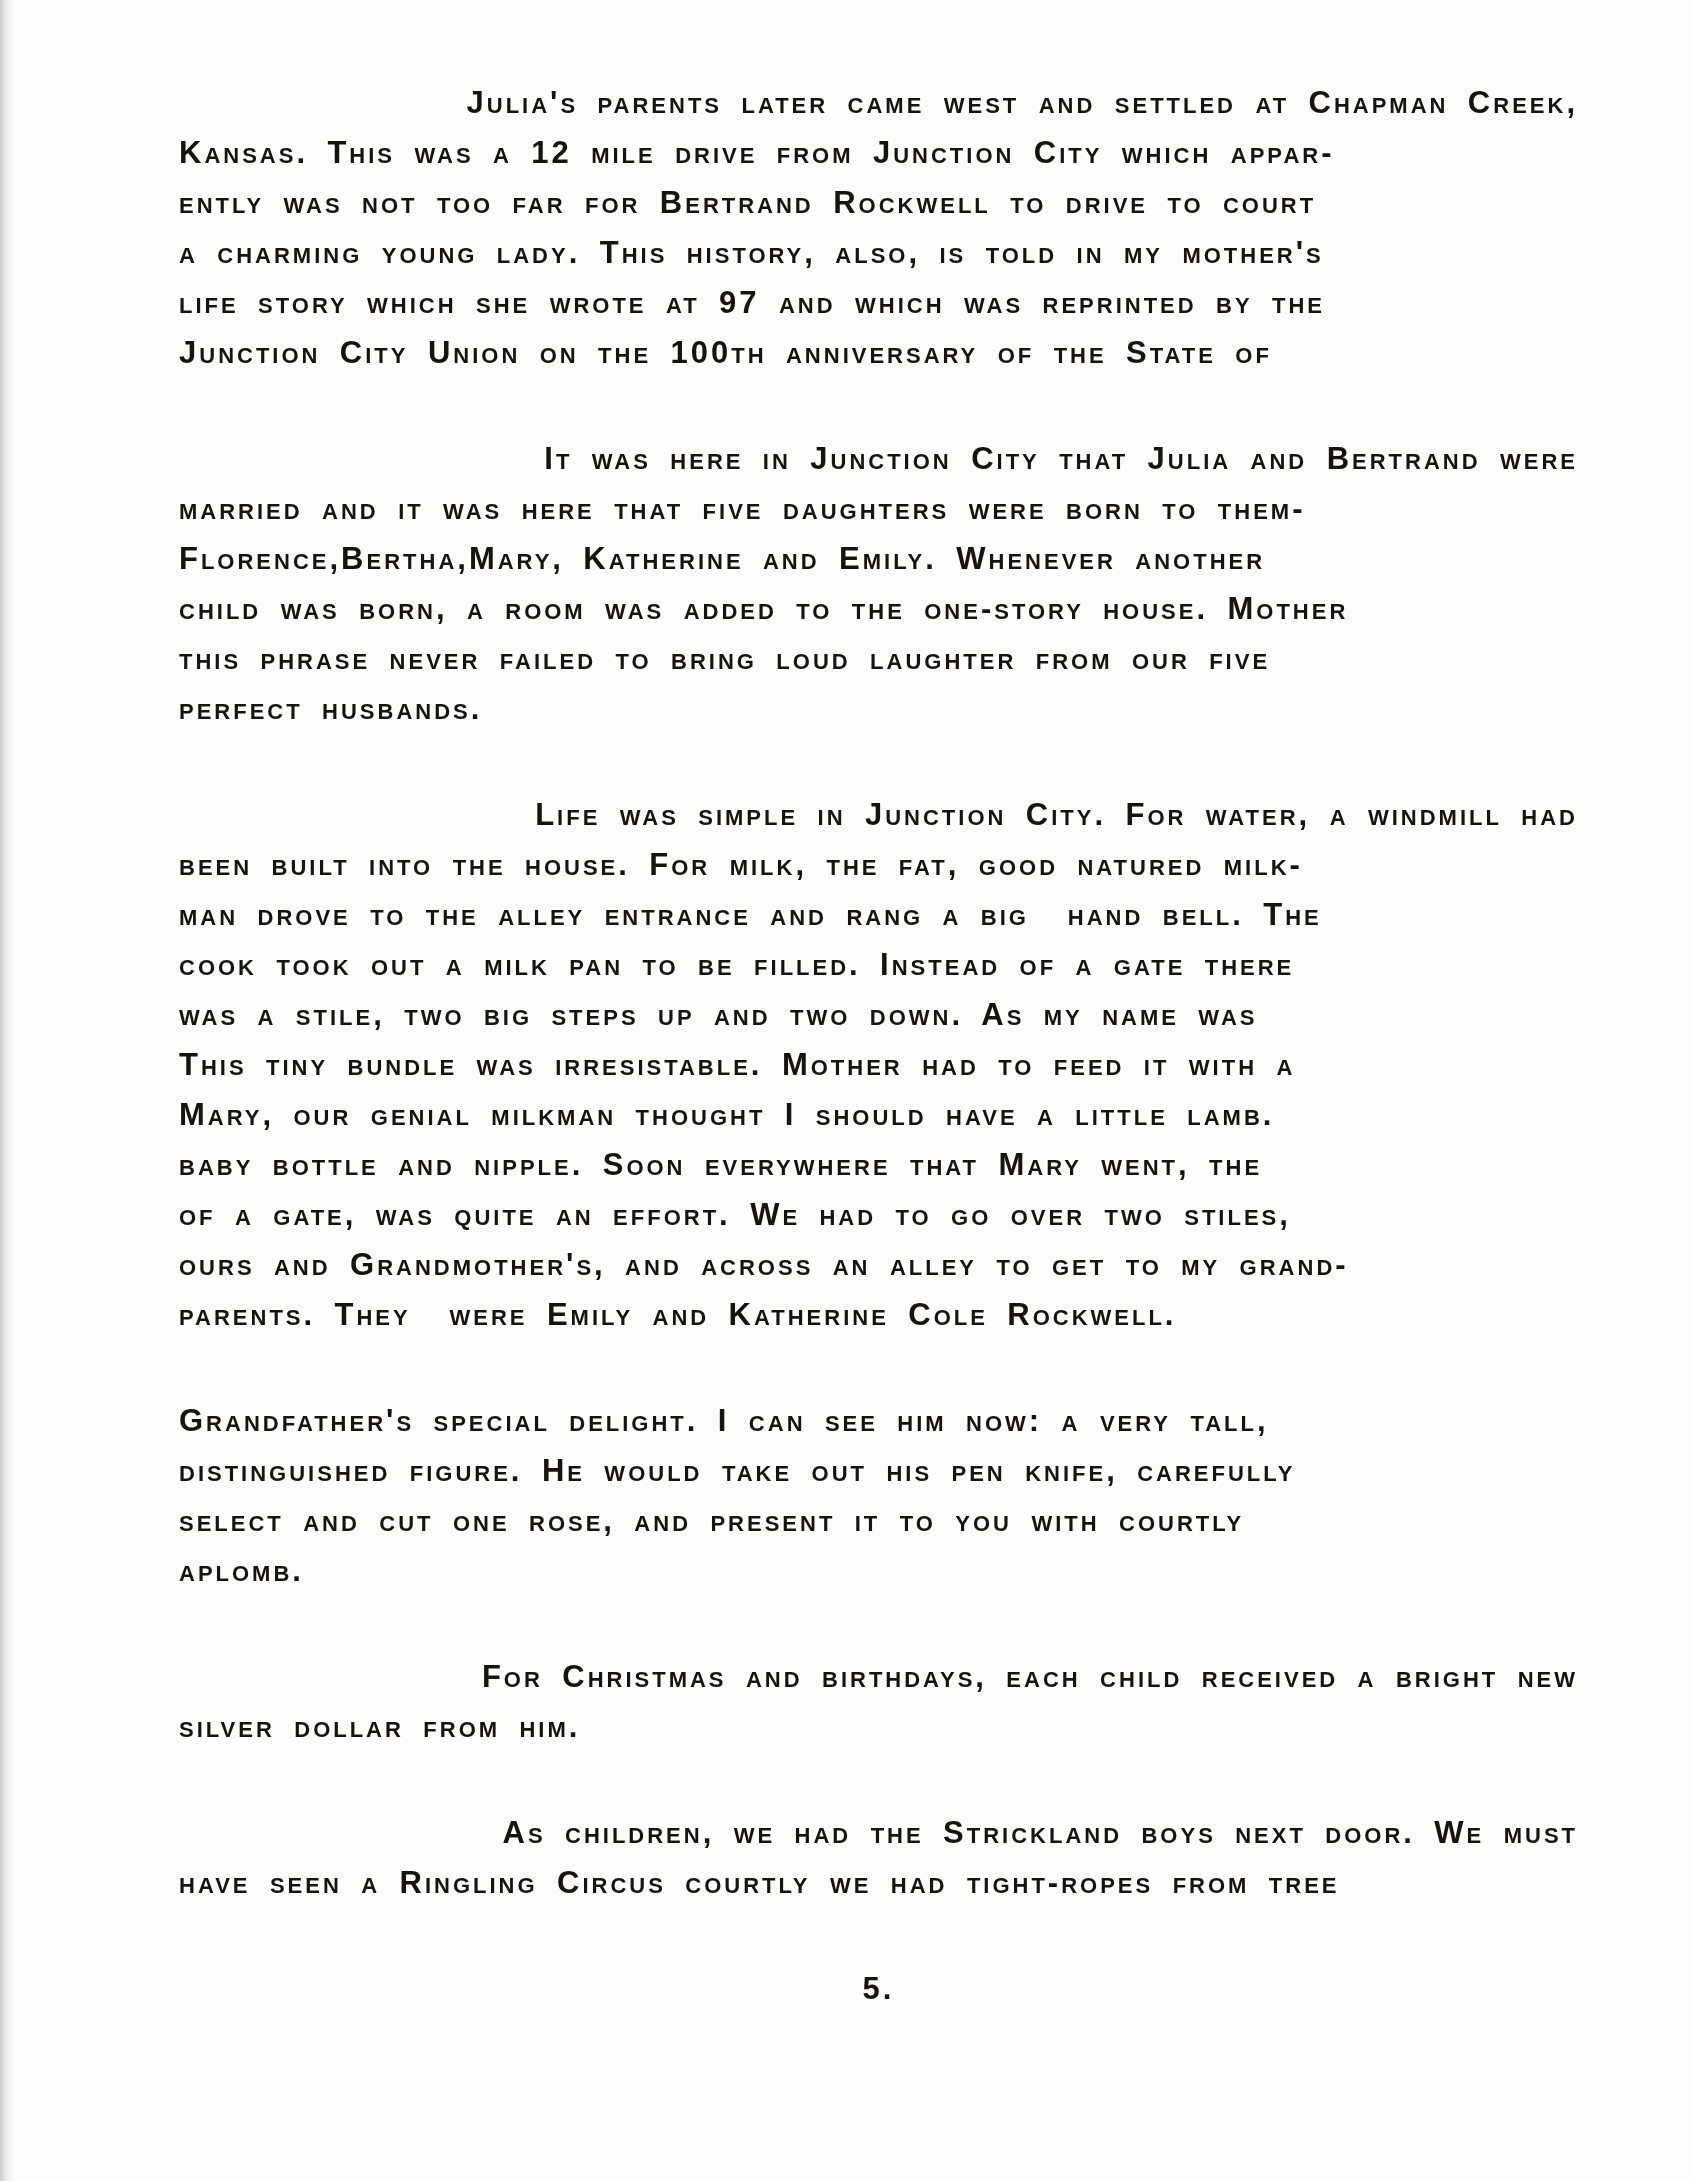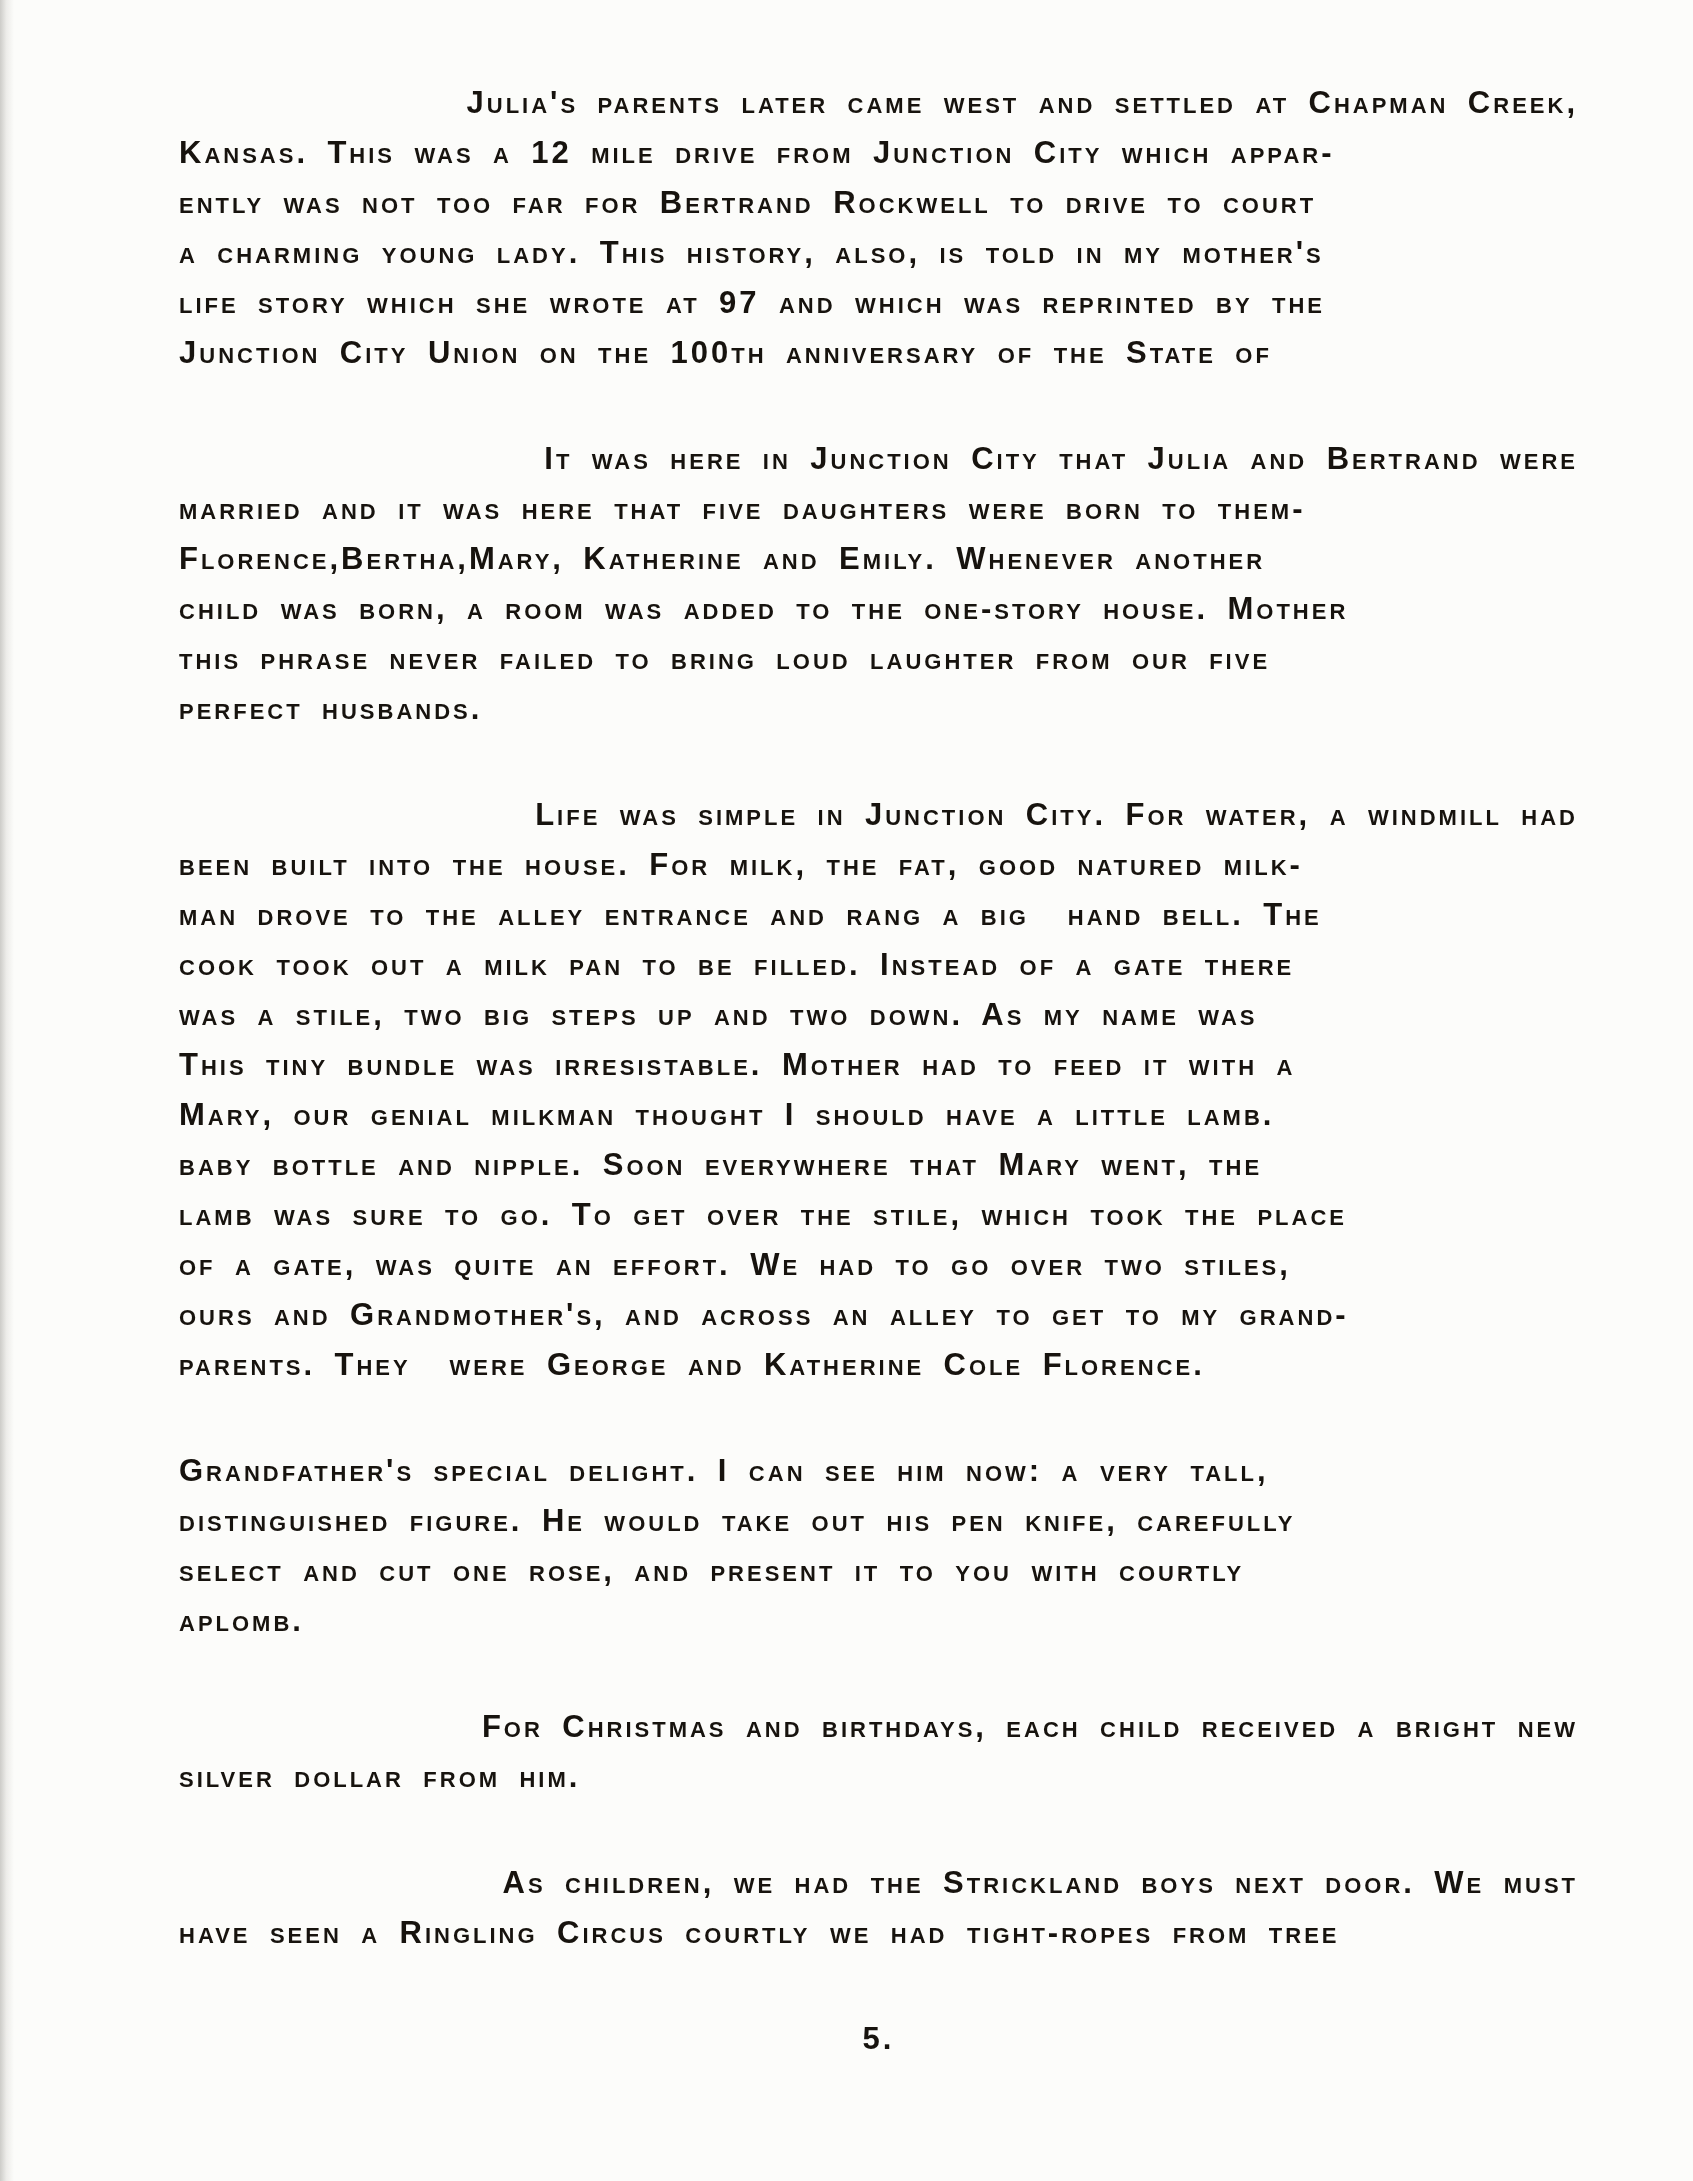--- a/index.html
+++ b/index.html
@@ -67,24 +67,23 @@
       </div>
       <div class="paragraph">
         <div class="line first">Life was simple in Junction City. For water, a windmill had</div>
         <div class="line">been built into the house. For milk, the fat, good natured milk-</div>
         <div class="line">man drove to the alley entrance and rang a big  hand bell. The</div>
         <div class="line">cook took out a milk pan to be filled. Instead of a gate there</div>
         <div class="line">was a stile, two big steps up and two down. As my name was</div>
         <div class="line">This tiny bundle was irresistable. Mother had to feed it with a</div>
         <div class="line">Mary, our genial milkman thought I should have a little lamb.</div>
         <div class="line">baby bottle and nipple. Soon everywhere that Mary went, the</div>
-        <div class="line">lamb was sure to go. To get over the stile, which took the place</div>
         <div class="line">of a gate, was quite an effort. We had to go over two stiles,</div>
         <div class="line">ours and Grandmother's, and across an alley to get to my grand-</div>
-        <div class="line">parents. They  were George and Katherine Cole Florence.</div>
+        <div class="line">parents. They  were Emily and Katherine Cole Rockwell.</div>
       </div>
       <div class="paragraph">
         <div class="line">Grandfather's special delight. I can see him now: a very tall,</div>
         <div class="line">distinguished figure. He would take out his pen knife, carefully</div>
         <div class="line">select and cut one rose, and present it to you with courtly</div>
         <div class="line">aplomb.</div>
       </div>
       <div class="paragraph">
         <div class="line first">For Christmas and birthdays, each child received a bright new</div>
         <div class="line">silver dollar from him.</div>

